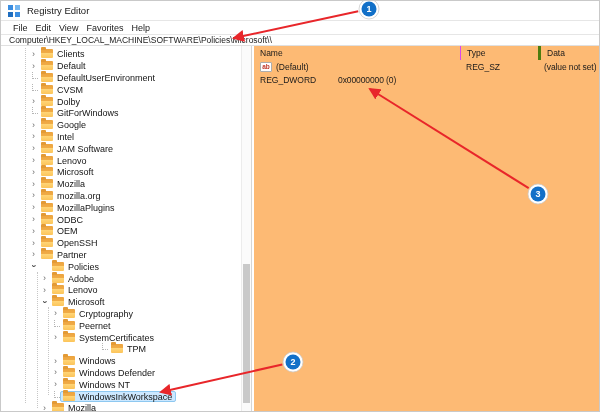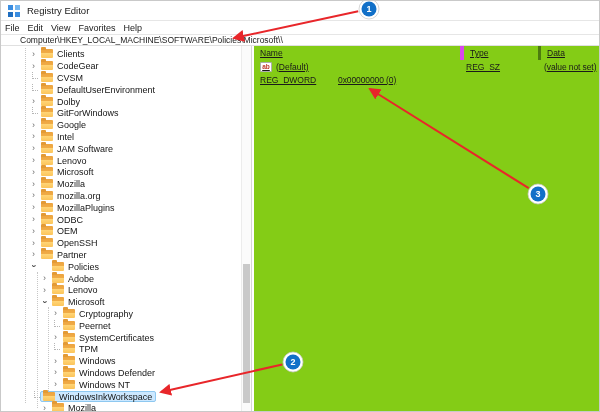--- a/index.html
+++ b/index.html
@@ -9,30 +9,30 @@
     font-family:"Liberation Sans","DejaVu Sans",sans-serif;
     color:#1a1a1a;background:#fff;border:1px solid #c9c9c9;
   }
   
   .titlebar{height:20px;display:flex;align-items:center;padding-left:7px;border-bottom:1px solid #e6e6e6;background:#fff;}
   .app-icon{position:relative;width:12px;height:12px;margin-right:7px;display:inline-block;}
   .app-icon i{position:absolute;left:0;top:0;width:5px;height:5px;background:#3b8de0;
     box-shadow:7px 0 0 #74b6f0, 0 7px 0 #1f6ec0, 7px 7px 0 #3b8de0;}
   .title{font-size:9.5px;color:#202020;}
   
-  .menubar{height:13px;display:flex;align-items:center;padding-left:4px;font-size:9px;background:#fff;}
+  .menubar{height:13px;display:flex;align-items:center;padding-left:12px;font-size:9px;background:#fff;}
   .menubar span{padding:0 8px 0 0;cursor:default;}
   
-  .addressbar{height:12px;line-height:11px;font-size:8.5px;padding-left:19px;
+  .addressbar{height:12px;line-height:11px;font-size:8.5px;padding-left:8px;
     border-top:1px solid #e6e6e6;border-bottom:1px solid #e0e0e0;white-space:nowrap;background:#fff;}
   
   .main{position:absolute;top:45px;left:0;right:0;bottom:0;display:flex;}
   .tree-pane{position:relative;width:250px;height:100%;overflow:hidden;background:#fff;}
   .splitter{width:3px;background:#fff;border-left:1px solid #d6d6d6;}
-  .list-pane{position:relative;flex:1;height:100%;overflow:hidden;background:#84cc16;text-decoration:underline;}
+  .list-pane{position:relative;flex:1;height:100%;overflow:hidden;background:#fdba74;}
   
   .guide{position:absolute;border-left:1px dotted #c6c6c6;width:0;}
   .g1{left:24px;top:2px;bottom:8px;}
   .g2{left:36px;top:226px;height:136px;}
   .g3{left:47px;top:261px;height:88px;}
   
   .tree{position:absolute;left:0;top:0;right:11px;padding-top:2px;}
   .trow{height:11.8px;display:flex;align-items:center;white-space:nowrap;font-size:9px;}
   .chev{flex:0 0 9px;width:9px;text-align:center;font-size:9px;color:#6b6b6b;line-height:10px;display:inline-block;}
   .chev.expanded{transform:rotate(90deg);color:#3c3c3c;font-weight:bold;}
@@ -44,21 +44,21 @@
     background:linear-gradient(180deg,#eca33f 0%,#f0ab45 40%,#ffd577 45%,#fcc45a 100%);}
   .folder::before{content:'';position:absolute;top:-2px;left:0;width:5px;height:3px;background:#e39a35;border-radius:1px 1px 0 0;}
   .tlabel{font-size:9px;color:#141414;}
   
   .vscroll{position:absolute;top:0;right:0;bottom:0;width:10px;background:#fbfbfb;border-left:1px solid #ececec;}
   .vthumb{position:absolute;left:1px;width:7px;top:218px;height:139px;background:#c9c9c9;}
   
   .list-header{display:flex;height:14px;align-items:center;font-size:8.5px;color:#1a1a1a;}
   .col{padding-left:6px;height:100%;display:flex;align-items:center;}
   .col.c-name{width:206px;}
-  .col.c-type{width:78px;border-left:4px solid #d946ef;}
+  .col.c-type{width:78px;border-left:1px solid #d946ef;}
   .col.c-data{flex:1;border-left:3px solid #4d7c0f;}
   .lrow{display:flex;height:13px;align-items:center;font-size:8.5px;white-space:nowrap;}
   .lrow .cell{padding-left:6px;display:flex;align-items:center;gap:4px;overflow:hidden;}
   .lrow .cell.n{width:206px;}
   .lrow .cell.t{width:78px;}
   .lrow .cell.d{flex:1;letter-spacing:-0.1px;}
   .vicon{flex:0 0 12px;width:12px;height:10px;border:1px solid #adadad;border-radius:1px;background:#fff;
     display:inline-flex;align-items:center;justify-content:center;font-weight:700;}
   .vicon.string{color:#c2392b;font-size:6.5px;}
   .vicon.dword{color:#1b66c9;font-size:5px;letter-spacing:-0.3px;}
@@ -99,35 +99,35 @@
             <span class="chev collapsed">›</span>
             <span class="tbody">
               <span class="folder"></span>
               <span class="tlabel">Clients</span>
             </span>
           </div>
           <div class="trow" style="padding-left: 28px;">
             <span class="chev collapsed">›</span>
             <span class="tbody">
               <span class="folder"></span>
-              <span class="tlabel">CodeGear</span>
+              <span class="tlabel">Default</span>
+            </span>
+          </div>
+          <div class="trow" style="padding-left: 28px;">
+            <span class="chev leaf"></span>
+            <span class="tbody">
+              <span class="folder"></span>
+              <span class="tlabel">DefaultUserEnvironment</span>
             </span>
           </div>
           <div class="trow" style="padding-left: 28px;">
             <span class="chev leaf"></span>
             <span class="tbody">
               <span class="folder"></span>
               <span class="tlabel">CVSM</span>
-            </span>
-          </div>
-          <div class="trow" style="padding-left: 28px;">
-            <span class="chev leaf"></span>
-            <span class="tbody">
-              <span class="folder"></span>
-              <span class="tlabel">DefaultUserEnvironment</span>
             </span>
           </div>
           <div class="trow" style="padding-left: 28px;">
             <span class="chev collapsed">›</span>
             <span class="tbody">
               <span class="folder"></span>
               <span class="tlabel">Dolby</span>
             </span>
           </div>
           <div class="trow" style="padding-left: 28px;">
@@ -263,21 +263,21 @@
               <span class="tlabel">Peernet</span>
             </span>
           </div>
           <div class="trow" style="padding-left: 50px;">
             <span class="chev collapsed">›</span>
             <span class="tbody">
               <span class="folder"></span>
               <span class="tlabel">SystemCertificates</span>
             </span>
           </div>
-          <div class="trow" style="padding-left: 50px;">
+          <div class="trow" style="padding-left: 50px; margin-left: 48px;">
             <span class="chev leaf"></span>
             <span class="tbody">
               <span class="folder"></span>
               <span class="tlabel">TPM</span>
             </span>
           </div>
           <div class="trow" style="padding-left: 50px;">
             <span class="chev collapsed">›</span>
             <span class="tbody">
               <span class="folder"></span>
@@ -291,21 +291,21 @@
               <span class="tlabel">Windows Defender</span>
             </span>
           </div>
           <div class="trow" style="padding-left: 50px;">
             <span class="chev collapsed">›</span>
             <span class="tbody">
               <span class="folder"></span>
               <span class="tlabel">Windows NT</span>
             </span>
           </div>
-          <div class="trow" style="padding-left: 30px;">
+          <div class="trow" style="padding-left: 50px;">
             <span class="chev leaf"></span>
             <span class="tbody sel">
               <span class="folder"></span>
               <span class="tlabel">WindowsInkWorkspace</span>
             </span>
           </div>
           <div class="trow" style="padding-left: 39px;">
             <span class="chev collapsed">›</span>
             <span class="tbody">
               <span class="folder"></span>

